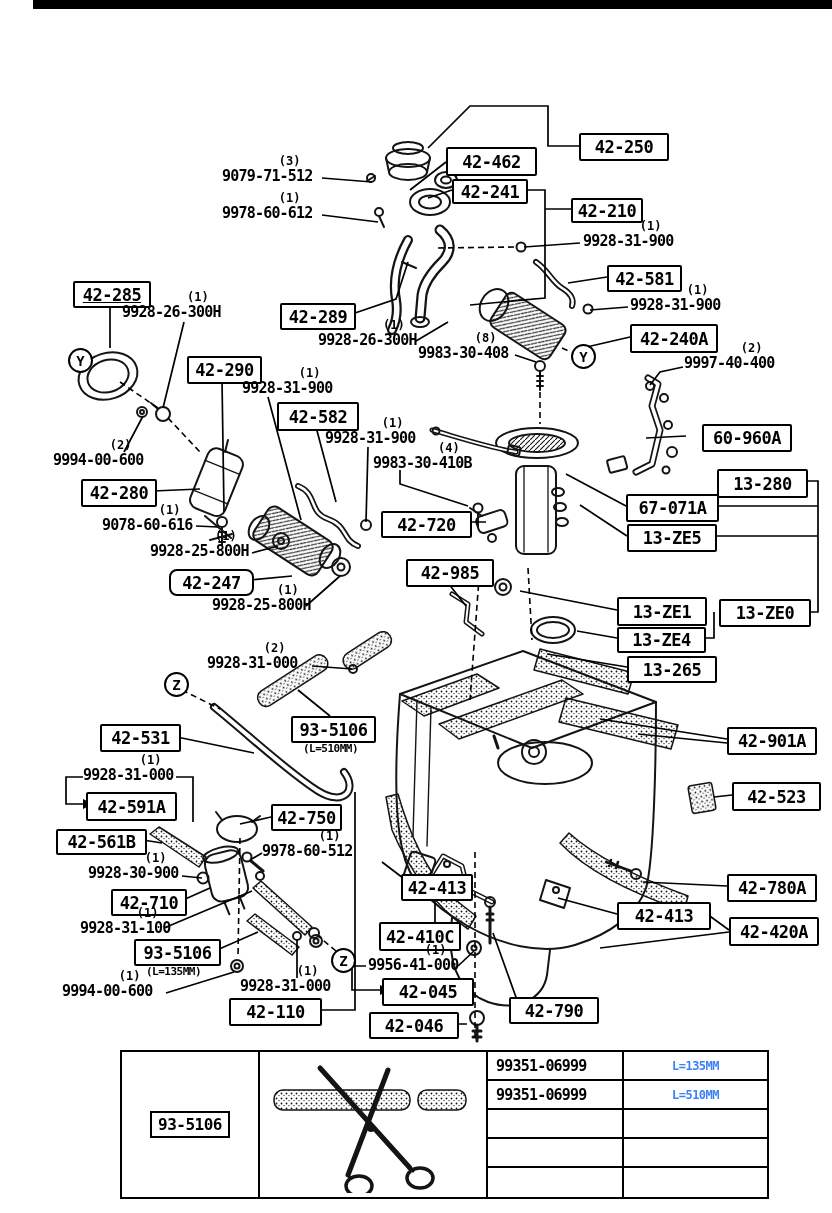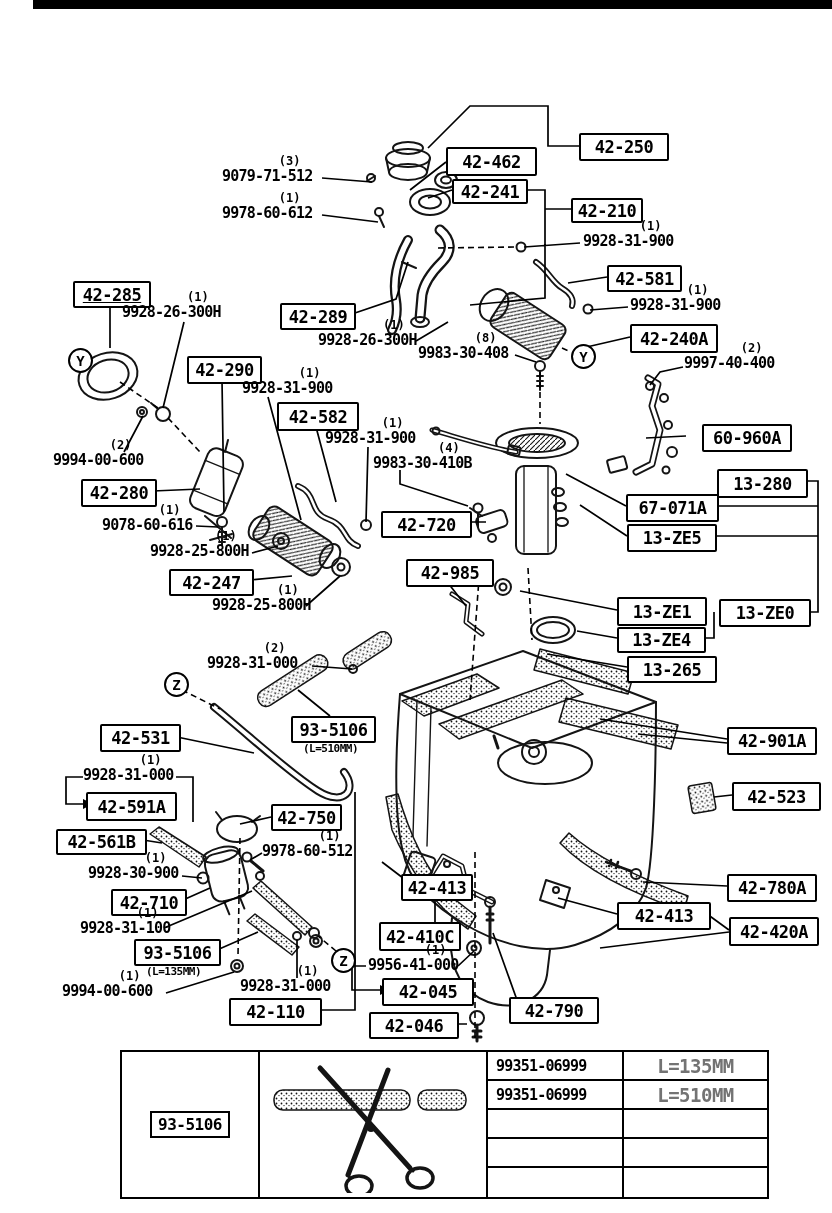--- a/index.html
+++ b/index.html
@@ -23,21 +23,21 @@
              grid-template-rows:repeat(5,1fr);background:#fff;z-index:2;}
   .ct-part-cell{grid-column:1;grid-row:1/6;border-right:2.5px solid #000;
                 display:flex;align-items:center;justify-content:center;}
   .ct-part-box{border:2px solid #000;padding:2px 6px;font-weight:700;font-size:16px;
                letter-spacing:-0.5px;color:#000;}
   .ct-pic-cell{grid-column:2;grid-row:1/6;border-right:2.5px solid #000;position:relative;}
   .ct-no{grid-column:3;border-right:2.5px solid #000;border-bottom:2px solid #000;
          display:flex;align-items:center;padding-left:8px;font-weight:700;font-size:15px;
          letter-spacing:-0.8px;color:#000;}
   .ct-len{grid-column:4;border-bottom:2px solid #000;display:flex;align-items:center;
-          justify-content:center;font-weight:700;font-size:19px;letter-spacing:-0.5px;color:#737373;}
+          justify-content:center;font-weight:700;font-size:12px;letter-spacing:-0.5px;color:#3b82f6;}
   .ct-last{border-bottom:none;}
 </style>
 </head>
 <body>
 
 <div id="page">
   <div id="topbar"></div>
 
   <svg id="art" width="832" height="1213" viewBox="0 0 832 1213">
     <defs>
@@ -318,21 +318,21 @@
       <div class="box-label" style="left: 73px; top: 281px; width: 74px; height: 23px; text-decoration: underline;">42-285</div>
       <div class="box-label" style="left: 280px; top: 303px; width: 72px; height: 23px;">42-289</div>
       <div class="box-label" style="left: 187px; top: 356px; width: 71px; height: 24px;">42-290</div>
       <div class="box-label" style="left: 277px; top: 402px; width: 78px; height: 25px;">42-582</div>
       <div class="box-label" style="left: 81px; top: 479px; width: 72px; height: 24px;">42-280</div>
       <div class="box-label" style="left: 686px; top: 424px; width: 86px; height: 24px; margin-left: 16px;">60-960A</div>
       <div class="box-label" style="left: 717px; top: 469px; width: 87px; height: 25px;">13-280</div>
       <div class="box-label" style="left: 626px; top: 494px; width: 89px; height: 24px;">67-071A</div>
       <div class="box-label" style="left: 627px; top: 524px; width: 86px; height: 24px;">13-ZE5</div>
       <div class="box-label" style="left: 381px; top: 511px; width: 87px; height: 23px;">42-720</div>
-      <div class="box-label" style="left: 169px; top: 569px; width: 81px; height: 23px;">42-247</div>
+      <div class="box-label" style="left: 169px; top: 569px; width: 81px; height: 23px; border-radius: 8px;">42-247</div>
       <div class="box-label" style="left: 406px; top: 559px; width: 84px; height: 24px;">42-985</div>
       <div class="box-label" style="left: 617px; top: 597px; width: 86px; height: 25px;">13-ZE1</div>
       <div class="box-label" style="left: 719px; top: 599px; width: 88px; height: 24px;">13-ZE0</div>
       <div class="box-label" style="left: 617px; top: 627px; width: 85px; height: 22px;">13-ZE4</div>
       <div class="box-label" style="left: 627px; top: 656px; width: 86px; height: 23px;">13-265</div>
       <div class="box-label" style="left: 100px; top: 724px; width: 77px; height: 24px;">42-531</div>
       <div class="box-label" style="left: 291px; top: 716px; width: 81px; height: 23px;">93-5106</div>
       <div class="box-sub" style="left: 303px; top: 742px;">(L=510MM)</div>
       <div class="box-label" style="left: 727px; top: 727px; width: 86px; height: 24px;">42-901A</div>
       <div class="box-label" style="left: 86px; top: 792px; width: 87px; height: 25px;">42-591A</div>

